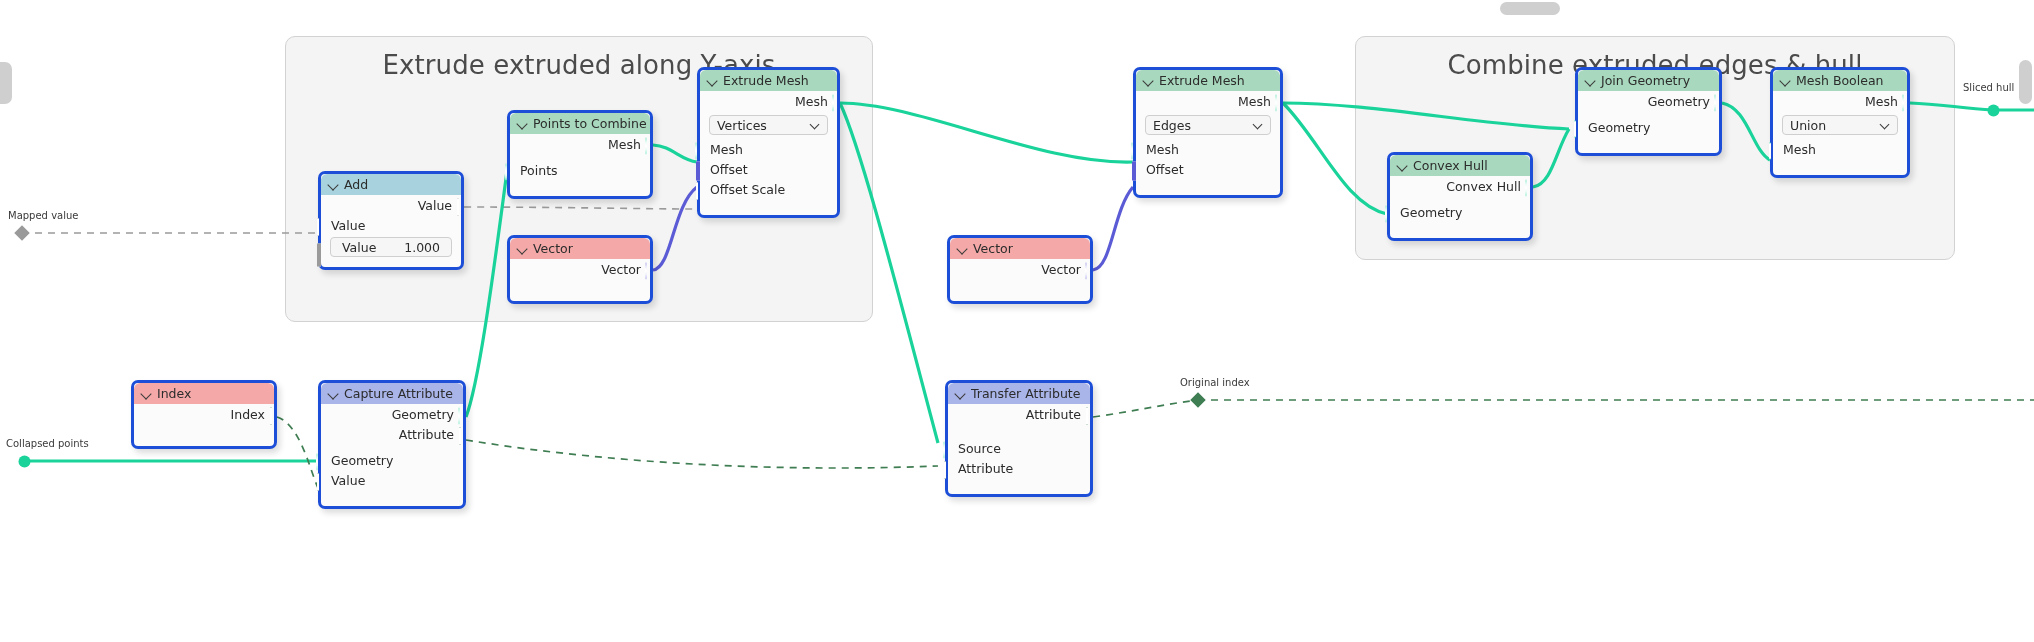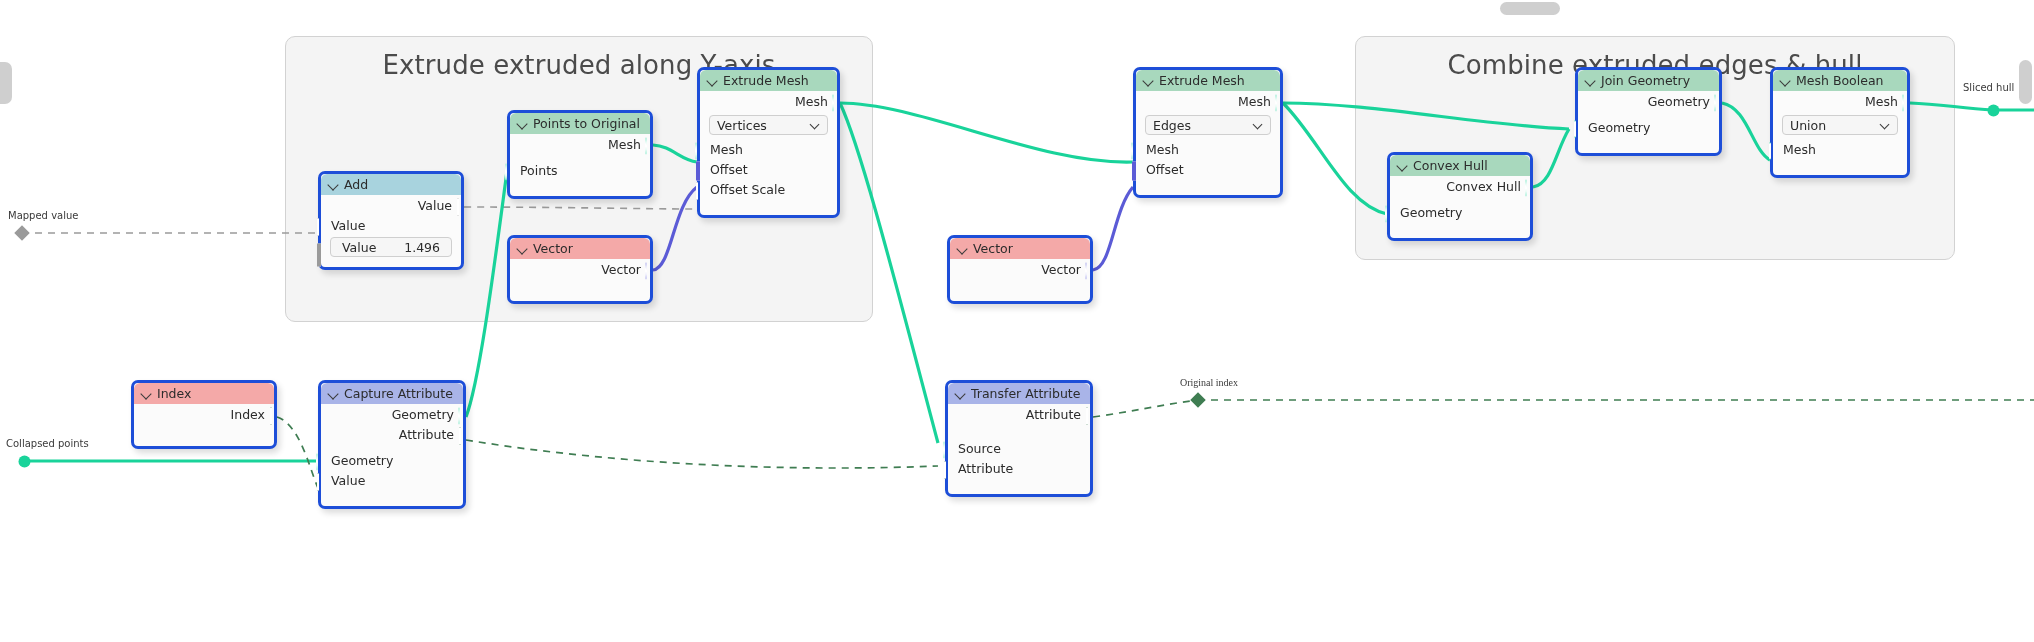--- a/index.html
+++ b/index.html
@@ -267,51 +267,51 @@
   </div>
   <div class="reroute" style="left:1198px; top:400px;">
     <div class="diamond green"></div>
   </div>
   <div class="reroute" style="left:1993px; top:110px;">
     <div class="dot"></div>
   </div>
 
   <div class="linklabel" style="left:8px; top:210px;">Mapped value</div>
   <div class="linklabel" style="left:6px; top:438px;">Collapsed points</div>
-  <div class="linklabel" style="left:1180px; top:377px;font-family:Liberation Serif, serif;">Original index</div>
+  <div class="linklabel" style="left:1180px; top:377px;">Original index</div>
   <div class="linklabel" style="left:1963px; top:82px;">Sliced hull</div>
 
   <div class="node" style="left:318px; top:171px; width:146px;">
     <div class="node-head hdr-math">
       <span class="caret"></span>
       <span>Add</span>
     </div>
     <div class="node-body">
       <div class="row out">
         <span>Value</span>
         <span class="sock right"><span class="diamond"></span></span>
       </div>
       <div class="row in">
         <span class="sock left"><span class="diamond"></span></span>
         <span>Value</span>
       </div>
       <div style="position:relative;">
         <span class="sock left" style="top:14px;"><span class="diamond gray-hollow"></span></span>
         <div class="valfield">
           <span>Value</span>
-          <span>1.496</span>
+          <span>1.000</span>
         </div>
       </div>
     </div>
   </div>
 
   <div class="node" style="left:507px; top:110px; width:146px;">
     <div class="node-head hdr-geo">
       <span class="caret"></span>
-      <span>Points to Original</span>
+      <span>Points to Combine</span>
     </div>
     <div class="node-body">
       <div class="row out">
         <span>Mesh</span>
         <span class="sock right"><span class="dot"></span></span>
       </div>
       <div class="row in" style="margin-top:6px;">
         <span class="sock left"><span class="dot"></span></span>
         <span>Points</span>
       </div>

